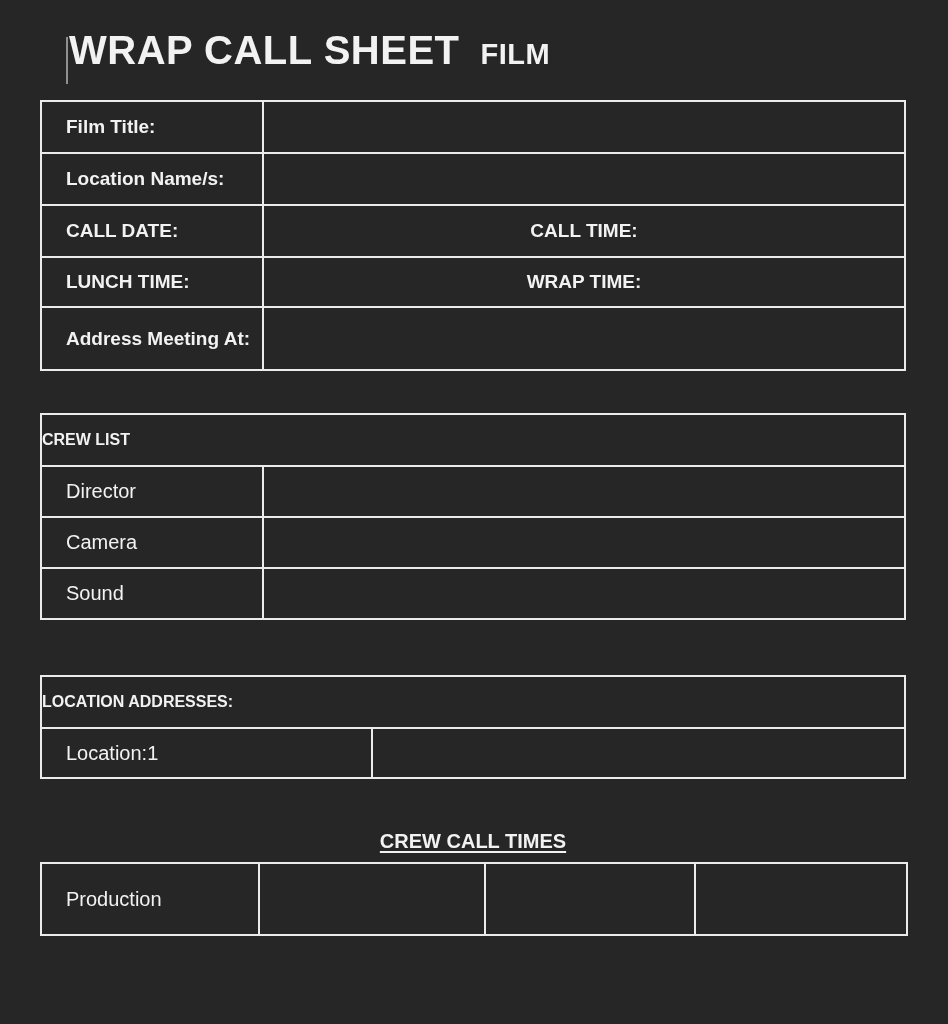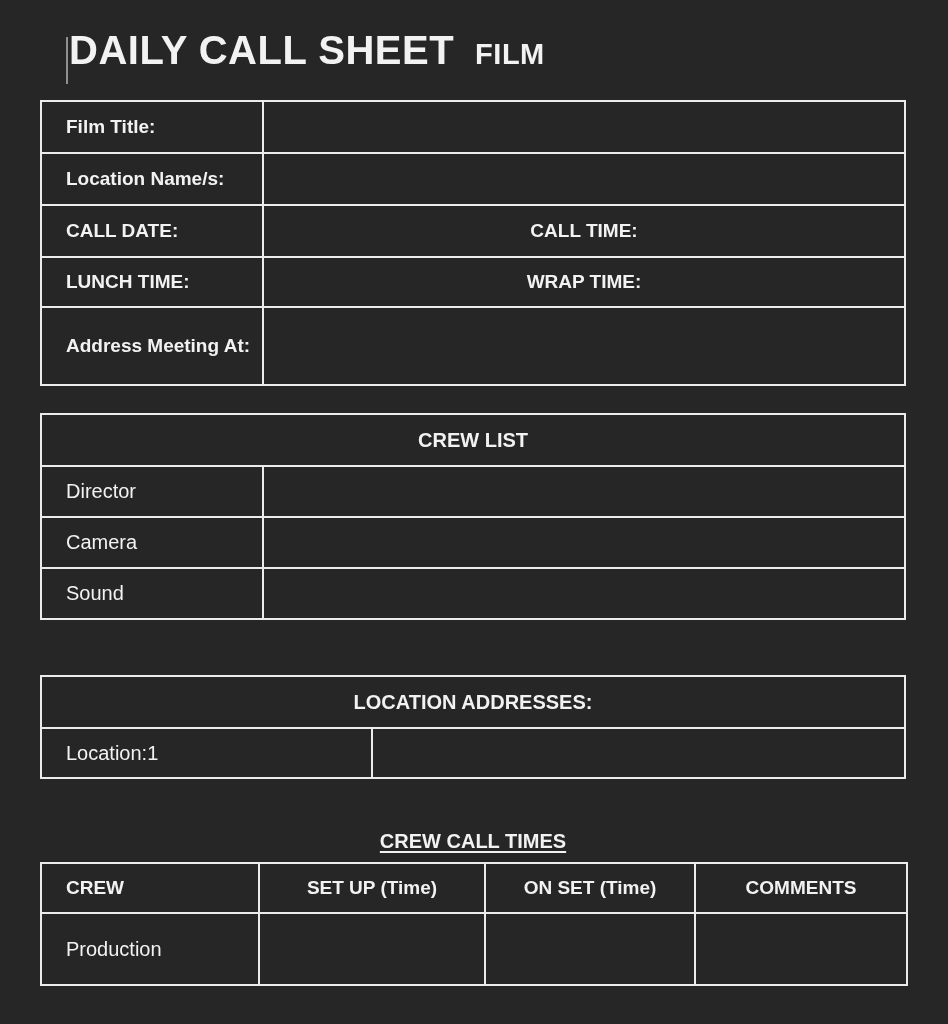--- a/index.html
+++ b/index.html
@@ -69,32 +69,31 @@
     padding-right: 28px;
   }
   .center-bold {
     font-weight: bold;
     font-size: 19px;
     display: block;
     text-align: center;
   }
   .section-header {
     font-weight: bold;
-    font-size: 20px;
-    display: block;
-    text-align: center;
+    font-size: 16px;
+    display: block;
   }
   
   #info-table { left: 40px; top: 84px; width: 866px; margin-top: 16px; }
   #info-table col.c1 { width: 222px; }
   #info-table tr.r0 { height: 52px; }
   #info-table tr.r1 { height: 52px; }
   #info-table tr.r2 { height: 52px; }
   #info-table tr.r3 { height: 50px; }
-  #info-table tr.r4 { height: 78px; }
+  #info-table tr.r4 { height: 63px; }
   
   #crew-list-table { left: 40px; top: 413px; width: 866px; }
   #crew-list-table col.c1 { width: 222px; }
   #crew-list-table tr.hdr { height: 52px; }
   #crew-list-table tr.row { height: 51px; }
   
   #location-table { left: 40px; top: 675px; width: 866px; }
   #location-table col.c1 { width: 331px; }
   #location-table tr.hdr { height: 52px; }
   #location-table tr.row { height: 50px; }
@@ -122,21 +121,21 @@
   #cct-table tr.row { height: 72px; }
 </style>
 </head>
 <body>
 
 <div class="page">
 
   <div class="caret"></div>
 
   <div class="title">
-    <span class="title-main">DAILY CALL SHEET</span><span class="title-suffix">FILM</span>
+    <span class="title-main">WRAP CALL SHEET</span><span class="title-suffix">FILM</span>
   </div>
 
   <table class="tbl" id="info-table">
     <colgroup>
         <col class="c1">
         <col class="c2">
       </colgroup>
     <tbody>
         <tr class="r0">
       <td>
@@ -246,34 +245,20 @@
   </div>
 
   <table class="tbl" id="cct-table">
     <colgroup>
         <col class="c1">
         <col class="c2">
         <col class="c3">
         <col class="c4">
       </colgroup>
     <tbody>
-        <tr class="hdr">
-      <td>
-        <span class="lbl-bold">CREW</span>
-      </td>
-      <td>
-        <span class="center-bold">SET UP (Time)</span>
-      </td>
-      <td>
-        <span class="center-bold">ON SET (Time)</span>
-      </td>
-      <td>
-        <span class="center-bold">COMMENTS</span>
-      </td>
-    </tr>
     <tr class="row">
       <td>
         <span class="lbl-reg">Production</span>
       </td>
       <td>
         <span class="lbl-reg"></span>
       </td>
       <td>
         <span class="lbl-reg"></span>
       </td>

